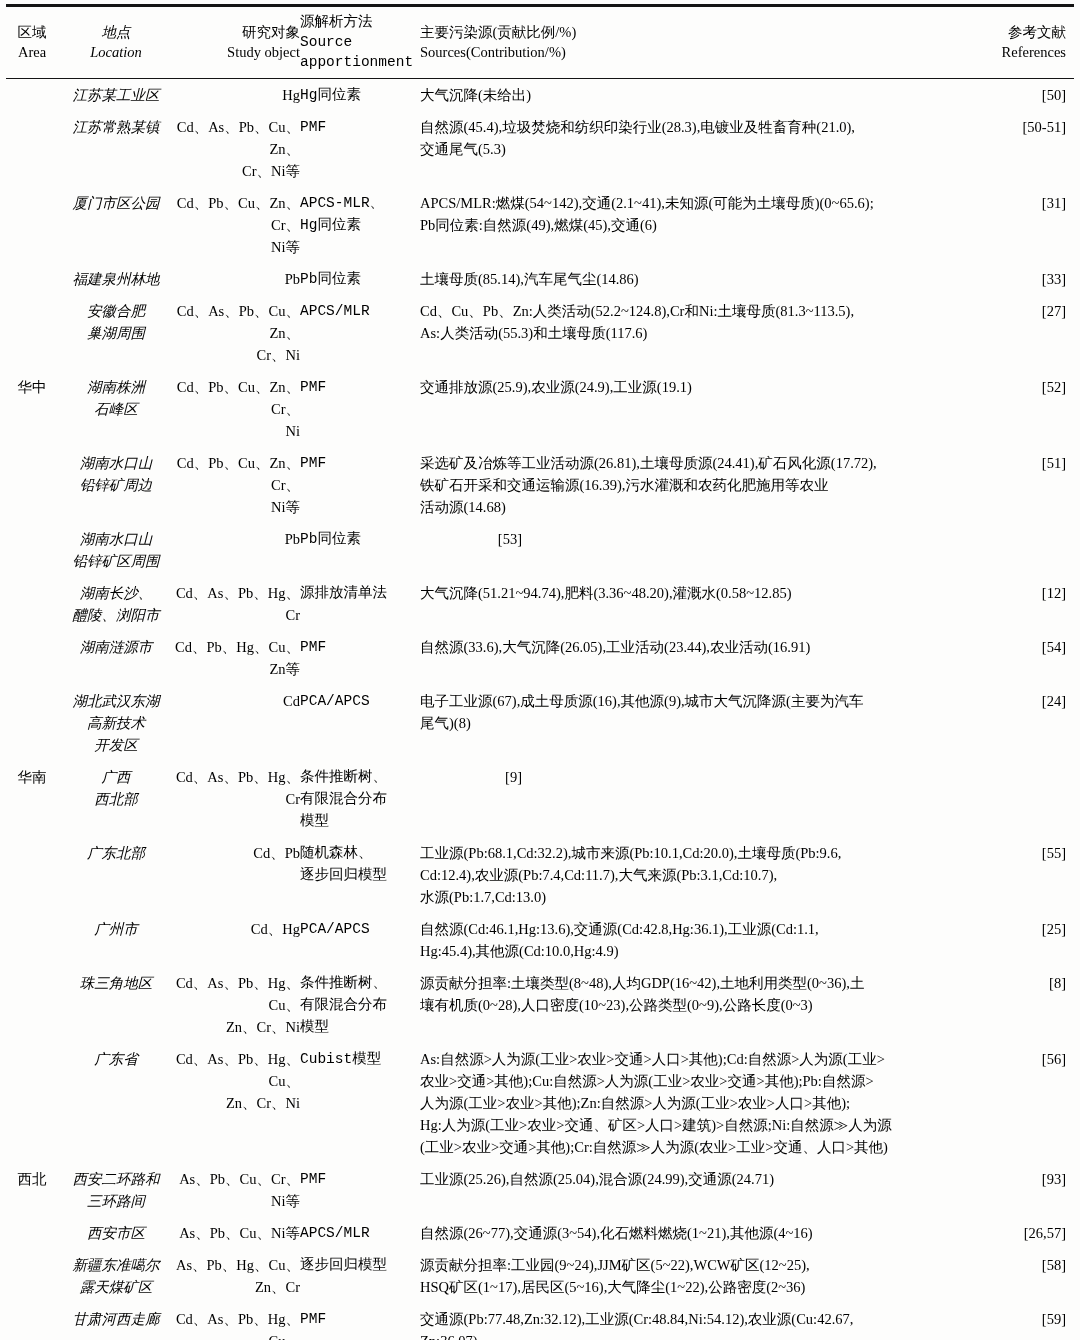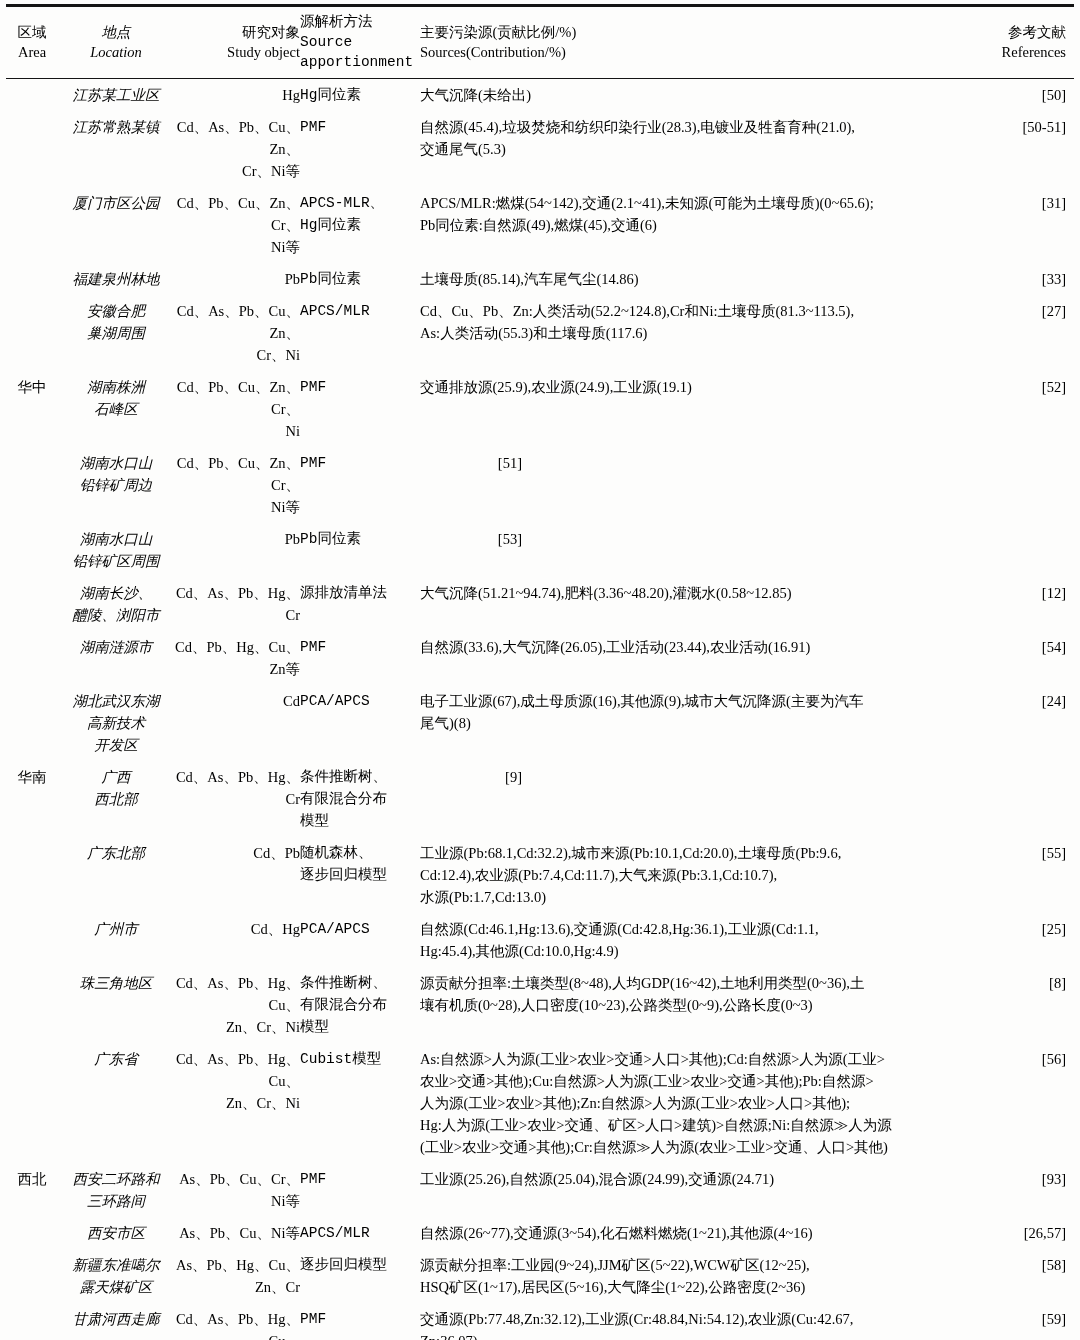--- a/index.html
+++ b/index.html
@@ -116,20 +116,23 @@
           <div class="cell col-sources">交通排放源(25.9),农业源(24.9),工业源(19.1)</div>
           <div class="cell col-ref">[52]</div>
         </div>
         <div class="row">
           <div class="cell col-area"></div>
           <div class="cell col-location">湖南水口山
 铅锌矿周边</div>
           <div class="cell col-study">Cd、Pb、Cu、Zn、Cr、
 Ni等</div>
           <div class="cell col-method">PMF</div>
+          <div class="cell col-sources">采选矿及冶炼等工业活动源(26.81),土壤母质源(24.41),矿石风化源(17.72),
+铁矿石开采和交通运输源(16.39),污水灌溉和农药化肥施用等农业
+活动源(14.68)</div>
           <div class="cell col-ref">[51]</div>
         </div>
         <div class="row">
           <div class="cell col-area"></div>
           <div class="cell col-location">湖南水口山
 铅锌矿区周围</div>
           <div class="cell col-study">Pb</div>
           <div class="cell col-method">Pb同位素</div>
           <div class="cell col-ref">[53]</div>
         </div>

